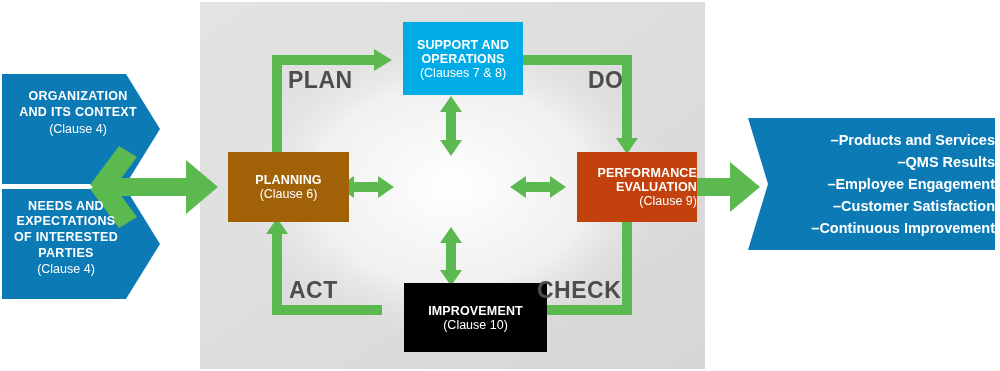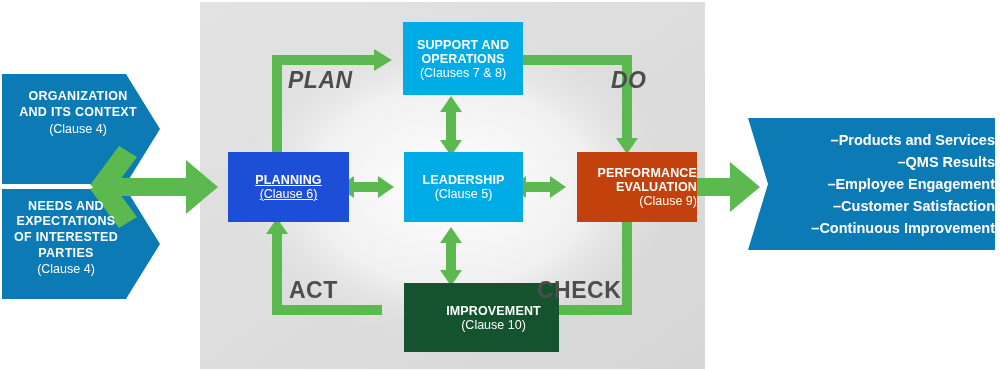--- a/index.html
+++ b/index.html
@@ -124,57 +124,53 @@
     </g>
     <polygon points="748,118 995,118 995,250 748,250 768,184" fill="#0b7ab5"></polygon>
   </svg>
 
   <div class="tbox cyan-text" style="left:392px;top:22px;width:120px;height:73px;background:#00ace6;">
     <span class="l1 cap">SUPPORT AND</span>
     <span class="l1 cap">OPERATIONS</span>
     <span class="l2 sub">(Clauses 7 &amp; 8)</span>
   </div>
 
-  <div class="tbox cyan-text" style="left:217px;top:152px;width:121px;height:70px;background:#1d4ed8;text-decoration:underline;">
+  <div class="tbox cyan-text" style="left:217px;top:152px;width:121px;height:70px;background:#a16207;">
     <span class="l1 cap">PLANNING</span>
     <span class="l2 sub">(Clause 6)</span>
   </div>
 
-  <div class="tbox cyan-text" style="left:393px;top:152px;width:119px;height:70px;background:#00ace6;">
-    <span class="l1 cap">LEADERSHIP</span>
-    <span class="l2 sub">(Clause 5)</span>
-  </div>
 
   <div class="tbox cyan-text" style="left:566px;top:152px;width:120px;height:70px;background:#c2410c;align-items:flex-end;">
     <span class="l1 cap">PERFORMANCE</span>
     <span class="l1 cap">EVALUATION</span>
     <span class="l2 sub">(Clause 9)</span>
   </div>
 
-  <div class="tbox cyan-text" style="left:393px;top:283px;width:131px;height:69px;background:#14532d;padding-left:24px;">
+  <div class="tbox cyan-text" style="left:393px;top:283px;width:143px;height:69px;background:#000000;">
     <span class="l1 cap">IMPROVEMENT</span>
     <span class="l2 sub">(Clause 10)</span>
   </div>
 
   <div class="chev-text" style="left:14px;top:74px;width:128px;height:78px;">
     <span class="cap">ORGANIZATION</span>
     <span class="cap">AND ITS CONTEXT</span>
     <span class="sub">(Clause 4)</span>
   </div>
 
   <div class="chev-text" style="left:2px;top:189px;width:128px;height:98px;">
     <span class="cap">NEEDS AND</span>
     <span class="cap">EXPECTATIONS</span>
     <span class="cap">OF INTERESTED</span>
     <span class="cap">PARTIES</span>
     <span class="sub">(Clause 4)</span>
   </div>
 
-  <div class="pdca" style="left:288px;top:67px;font-style:italic;">PLAN</div>
-  <div class="pdca" style="left:611px;top:67px;font-style:italic;">DO</div>
+  <div class="pdca" style="left:288px;top:67px;">PLAN</div>
+  <div class="pdca" style="left:588px;top:67px;">DO</div>
   <div class="pdca" style="left:537px;top:277px;">CHECK</div>
   <div class="pdca" style="left:289px;top:277px;">ACT</div>
 
   <div id="outputs">
     <div class="row">
       <span class="dash">–</span><span>Products and Services</span>
     </div>
     <div class="row">
       <span class="dash">–</span><span>QMS Results</span>
     </div>

